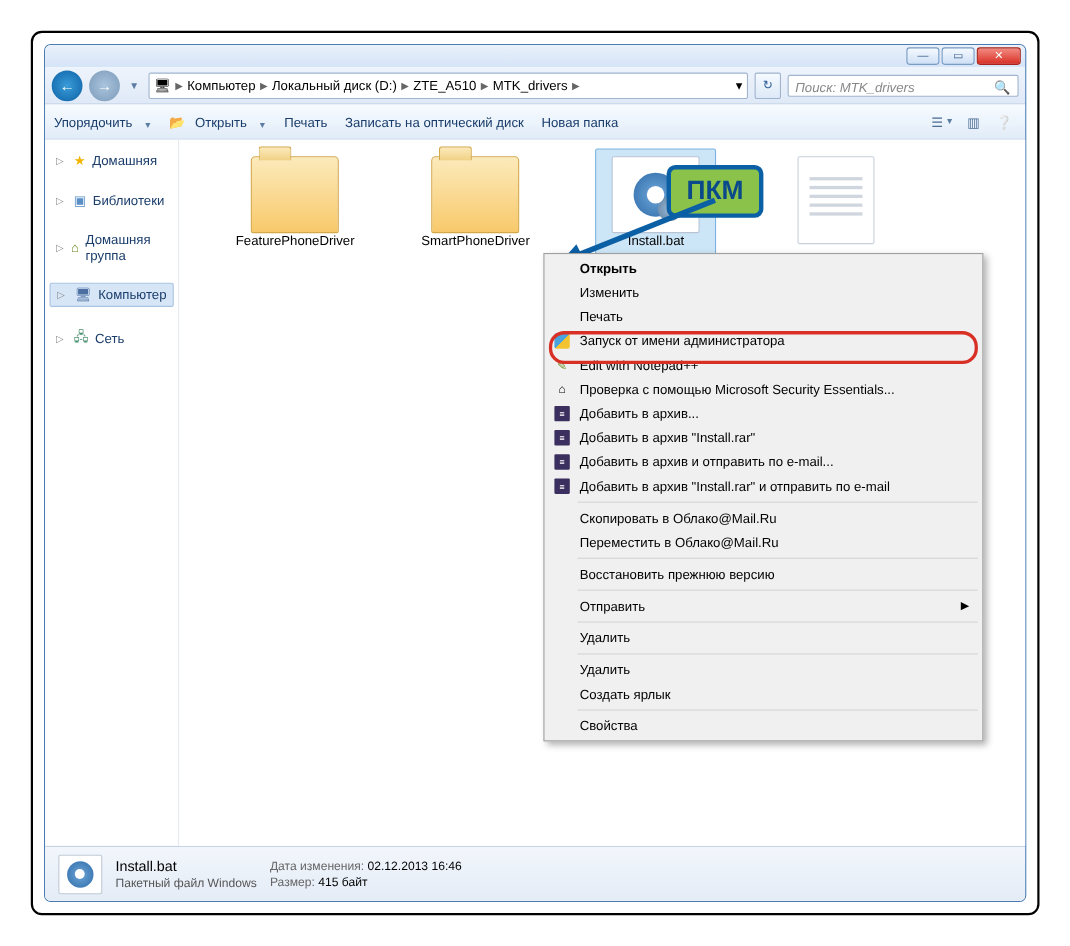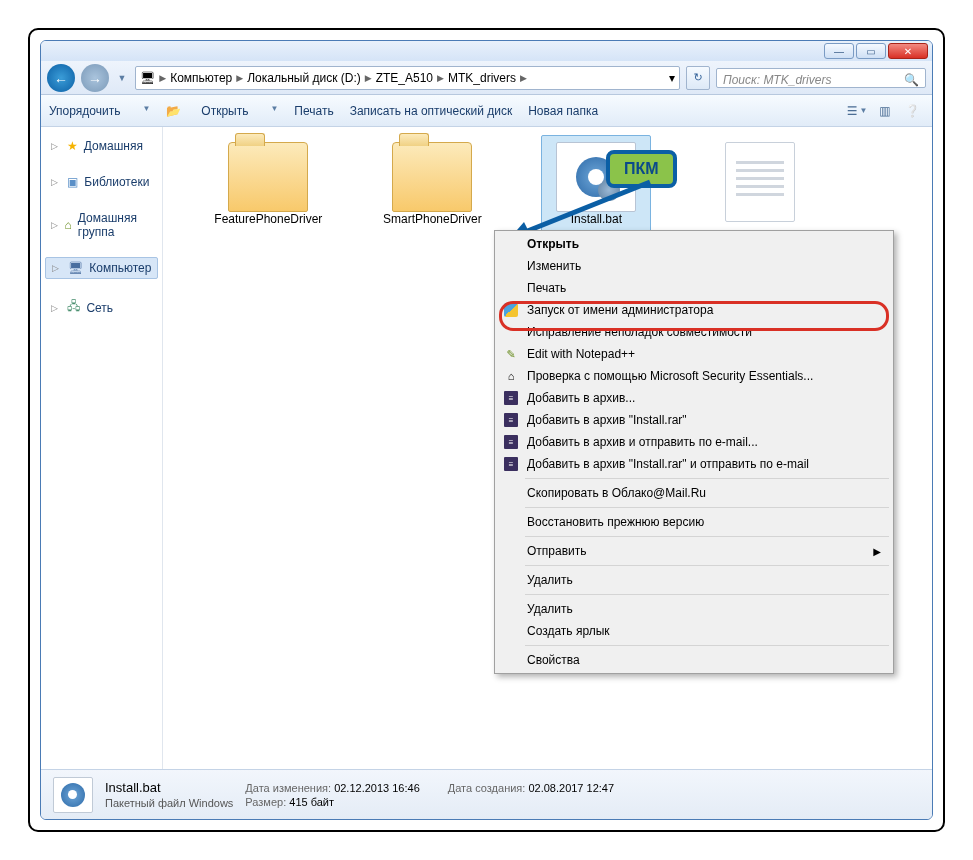--- a/index.html
+++ b/index.html
@@ -18,21 +18,21 @@
 .nav-btn.fwd { background: radial-gradient(#aac4dd,#7a99b8); }
 .nav-drop { width: 14px; height: 26px; display: flex; align-items: center; justify-content: center; color: #5b7da3; font-size: 9px; }
 .address { flex: 1; height: 24px; border: 1px solid #a0b4ce; background: #fff; border-radius: 2px; display: flex; align-items: center; padding: 0 4px; font-size: 12px; gap: 4px; }
 .crumb { color: #000; }
 .crumb-sep { color: #666; font-size: 9px; }
 .addr-btn { width: 24px; height: 24px; border: 1px solid #a0b4ce; background: linear-gradient(#f5faff,#dde9f7); border-radius: 2px; display: flex; align-items: center; justify-content: center; font-size: 11px; color: #2f5f97; }
 .search { width: 210px; height: 20px; border: 1px solid #a0b4ce; background: #fff; border-radius: 2px; display: flex; align-items: flex-end; padding: 0 6px; font-size: 12px; color: #888; font-style: italic; }
 .search .mag { margin-left: auto; font-style: normal; color: #2f5f97; }
 
 .toolbar { height: 32px; background: linear-gradient(#f7fbff,#e1ecf8); border-bottom: 1px solid #c4d3e6; display: flex; align-items: center; padding: 0 8px; gap: 16px; font-size: 12px; }
-.tool-item { display: flex; align-items: flex-start; gap: 20px; color: #1a3d6b; }
+.tool-item { display: flex; align-items: flex-end; gap: 8px; color: #1a3d6b; }
 .tool-drop { font-size: 8px; color: #5b7da3; margin-left: 2px; }
 .tool-right { margin-left: auto; display: flex; gap: 6px; }
 .tool-icon { width: 22px; height: 20px; border: 1px solid transparent; display: flex; align-items: center; justify-content: center; font-size: 12px; color: #4b6d94; }
 
 .body-area { flex: 1; display: flex; min-height: 0; }
 .sidebar { width: 155px; background: #fff; border-right: 1px solid #e0e6ee; padding: 8px 0; font-size: 12px; }
 .side-item { display: flex; align-items: center; gap: 6px; padding: 4px 10px; color: #1a3d6b; }
 .side-item.sel { background: #d7e6f7; border: 1px solid #a8c4e4; border-radius: 2px; margin: 0 4px; padding: 3px 6px; }
 .side-sp { height: 14px; }
 .tri { color: #888; font-size: 9px; width: 10px; }
@@ -43,37 +43,37 @@
 .file-item.sel { background: #cde6f7; border-color: #7ab3e0; }
 .ic-folder { width: 80px; height: 70px; background: linear-gradient(#fceabb,#f8c96b); border-radius: 4px 4px 2px 2px; position: relative; border: 1px solid #d4a94c; }
 .ic-folder::before { content: ""; position: absolute; top: -10px; left: 6px; width: 28px; height: 12px; background: linear-gradient(#fceabb,#f0d184); border: 1px solid #d4a94c; border-bottom: none; border-radius: 3px 3px 0 0; }
 .ic-bat { width: 80px; height: 70px; background: #fff; border: 1px solid #b8c4d4; border-radius: 2px; display: flex; align-items: center; justify-content: center; position: relative; }
 .ic-txt { width: 70px; height: 80px; background: #fff; border: 1px solid #c8d0da; border-radius: 2px; position: relative; }
 .ic-txt::before { content:""; position:absolute; top:18px; left:10px; right:10px; height:3px; background:#d0d6de; box-shadow: 0 8px #d0d6de, 0 16px #d0d6de, 0 24px #d0d6de, 0 32px #d0d6de; }
 .gear { width: 40px; height: 40px; border-radius: 50%; background: radial-gradient(#6ea6d8,#2d6aa8); position: relative; }
 .gear::after { content:""; position:absolute; width:16px; height:16px; border-radius:50%; background:#fff; top:12px; left:12px; }
 .gear-sm { width: 22px; height: 22px; border-radius: 50%; background: radial-gradient(#9ab8d4,#5d7fa0); position: absolute; bottom: -4px; right: -4px; }
 
-.callout { position: absolute; top: 120px; left: 576px; background: #8BC34A; border: 4px solid #0b5fa5; border-radius: 8px; padding: 6px 14px; font-weight: bold; color: #0b4a8a; font-size: 16px; }
+.callout { position: absolute; top: 120px; left: 576px; background: #8BC34A; border: 4px solid #0b5fa5; border-radius: 8px; padding: 6px 14px; font-weight: bold; color: #0b4a8a; font-size: 24px; }
 .arrow-line { position: absolute; top: 152px; left: 480px; width: 140px; height: 56px; }
 .arrow-line svg { width:100%; height:100%; overflow:visible; }
 
 .context-menu { position: absolute; top: 200px; left: 464px; width: 400px; background: #f0f0f0; border: 1px solid #a0a0a0; box-shadow: 3px 3px 6px rgba(0,0,0,.3); font-size: 12px; padding: 2px; }
 .ctx-item { display: flex; align-items: center; height: 22px; padding: 0 30px 0 30px; position: relative; }
 .ctx-item.def { font-weight: bold; }
 .ctx-item .ico { position: absolute; left: 6px; width: 16px; height: 16px; display: flex; align-items: center; justify-content: center; font-size: 11px; }
 .ctx-item .sub { position: absolute; right: 10px; font-size: 10px; }
 .ctx-sep { height: 1px; background: #d4d4d4; margin: 3px 2px 3px 28px; }
 .ctx-highlight { position: absolute; top: 70px; left: 4px; right: 4px; height: 30px; border: 3px solid #d93025; border-radius: 14px; pointer-events: none; }
 
 .statusbar { height: 50px; background: linear-gradient(#f2f6fc,#e4ecf6); border-top: 1px solid #c4d3e6; display: flex; align-items: center; padding: 0 12px; font-size: 11px; gap: 12px; }
 .status-ic { width: 40px; height: 36px; background: #fff; border: 1px solid #c0cad6; border-radius: 2px; display: flex; align-items: center; justify-content: center; }
 .status-ic .gear { width: 24px; height: 24px; }
 .status-ic .gear::after { width:9px; height:9px; top:7px; left:7px; }
-.status-cols { display: flex; gap: 28px; }
+.status-cols { display: flex; gap: 12px; }
 .status-col { display: flex; flex-direction: column; gap: 2px; }
 .status-lbl { color: #666; }
 .status-name { font-size: 13px; color: #000; }
 .status-type { color: #555; }
 
 .icon-star { color:#f5b301; }
 .icon-lib { color:#5a8fc7; }
 .icon-home { color:#6b8e23; }
 .icon-comp { color:#4a6fa0; }
 .icon-net { color:#4a8f6f; }
@@ -212,23 +212,20 @@
         </div>
       <div class="status-col">
         <span class="status-name">Install.bat</span>
         <span class="status-type">Пакетный файл Windows</span>
       </div>
       <div class="status-cols">
         <div class="status-col">
           <span><span class="status-lbl">Дата изменения:</span> <span>02.12.2013 16:46</span></span>
           <span><span class="status-lbl">Размер:</span> <span>415 байт</span></span>
         </div>
-        <div class="status-col">
-          <span><span class="status-lbl">Дата создания:</span> <span>02.08.2017 12:47</span></span>
-        </div>
       </div>
     </div>
 
   </div>
 
   <div class="callout">ПКМ</div>
   <div class="arrow-line">
     <svg>
         <line x1="140" y1="0" x2="0" y2="56" stroke="#0b5fa5" stroke-width="5"></line>
         <polygon points="0,56 14,40 20,52" fill="#0b5fa5"></polygon>
@@ -238,21 +235,20 @@
   <div class="context-menu">
     <div class="ctx-item def">Открыть</div>
     <div class="ctx-item">Изменить</div>
     <div class="ctx-item">Печать</div>
     <div class="ctx-item">
         <span class="ico">
           <span class="icon-shield"></span>
         </span>
         <span>Запуск от имени администратора</span>
       </div>
-    <div class="ctx-item">Исправление неполадок совместимости</div>
     <div class="ctx-item">
         <span class="ico icon-npp">✎</span>
         <span>Edit with Notepad++</span>
       </div>
     <div class="ctx-item">
         <span class="ico">⌂</span>
         <span>Проверка с помощью Microsoft Security Essentials...</span>
       </div>
     <div class="ctx-item">
         <span class="ico">
@@ -273,20 +269,21 @@
         <span>Добавить в архив и отправить по e-mail...</span>
       </div>
     <div class="ctx-item">
         <span class="ico">
           <span class="icon-rar">≡</span>
         </span>
         <span>Добавить в архив "Install.rar" и отправить по e-mail</span>
       </div>
     <div class="ctx-sep"></div>
     <div class="ctx-item">Скопировать в Облако@Mail.Ru</div>
+    <div class="ctx-item">Переместить в Облако@Mail.Ru</div>
     <div class="ctx-sep"></div>
     <div class="ctx-item">Восстановить прежнюю версию</div>
     <div class="ctx-sep"></div>
     <div class="ctx-item">
         <span>Отправить</span>
         <span class="sub">▶</span>
       </div>
     <div class="ctx-sep"></div>
     <div class="ctx-item">Удалить</div>
     <div class="ctx-sep"></div>

